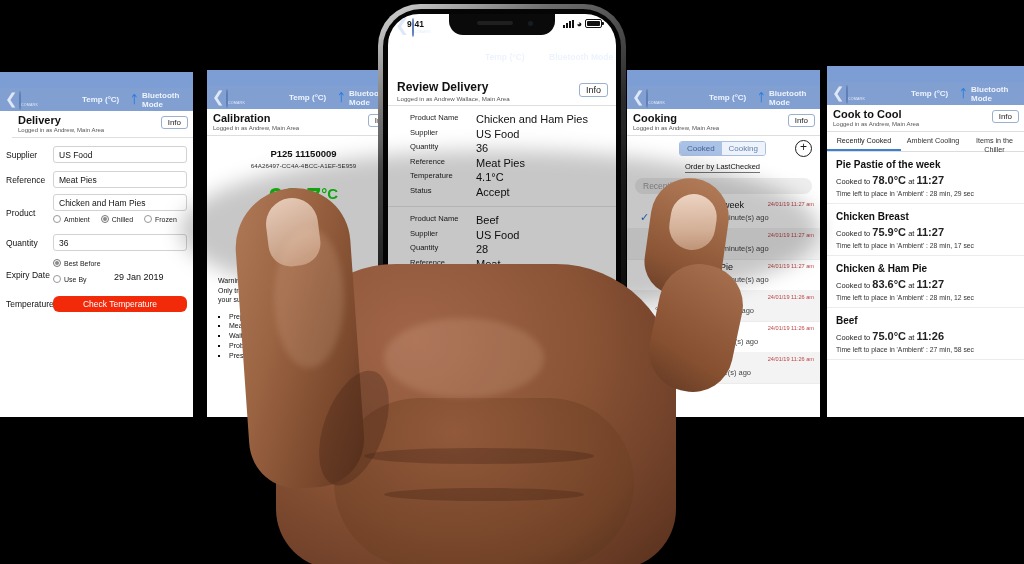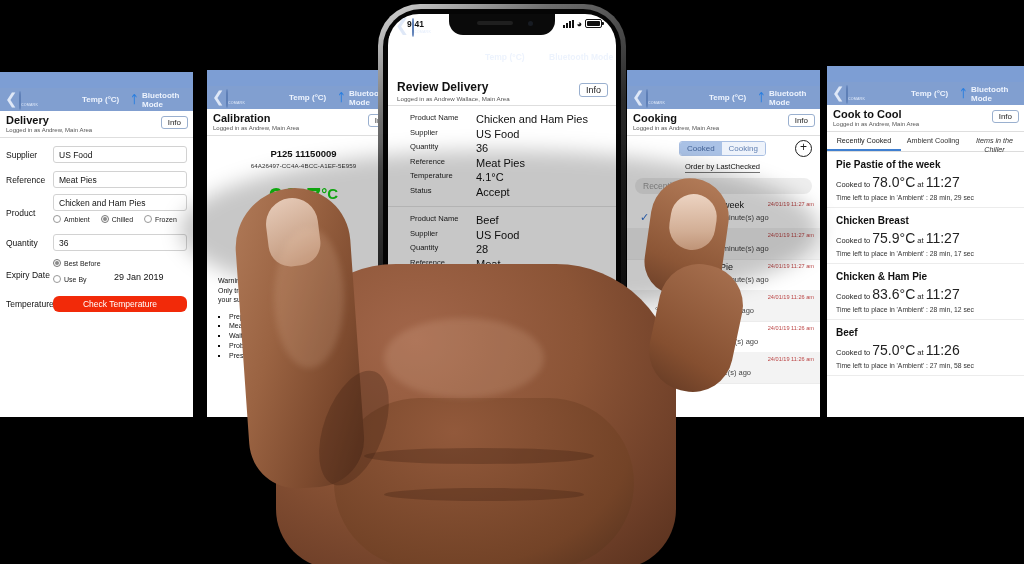--- a/index.html
+++ b/index.html
@@ -80,21 +80,21 @@
   .ckrow .tick{position:absolute;left:13px;top:14px;color:#2f6fd0;font-size:11px;font-weight:bold;}
 
   
   #p5{left:827px;top:66px;width:197px;height:351px;}
   .tabs{display:flex;border-bottom:1px solid #dcdcdc;height:19px;align-items:flex-start;}
   .tabs div{font-size:7.2px;color:#333;padding:4px 0 4px 0;text-align:center;}
   .tabs div.on{color:#1a1a1a;border-bottom:2px solid #3f7fd0;}
   .coolrow{padding:7px 0 6px 9px;border-bottom:1px solid #ececec;}
   .coolrow .nm{font-size:10px;font-weight:bold;color:#111;}
   .coolrow .ck{font-size:7.5px;color:#222;margin-top:4px;}
-  .coolrow .ck b{font-size:14px;font-weight:normal;}
+  .coolrow .ck b{font-size:11px;font-weight:bold;}
   .coolrow .tl{font-size:6.8px;color:#333;margin-top:4px;}
 
   
   .phone{position:absolute;left:378px;top:4px;width:248px;height:494px;}
   .phone .frameout{position:absolute;inset:0;border-radius:42px;background:linear-gradient(145deg,#d8d8d8,#6e6e6e 18%,#2a2a2a 40%,#111 70%,#585858);}
   .phone .framein{position:absolute;left:5px;top:5px;right:5px;bottom:5px;border-radius:38px;background:#050505;}
   .phone .screen{position:absolute;left:10px;top:10px;right:10px;bottom:10px;border-radius:31px;background:#fff;overflow:hidden;}
   .notch{position:absolute;left:50%;transform:translateX(-50%);top:0;width:106px;height:21px;background:#0a0a0a;border-radius:0 0 14px 14px;z-index:6;}
   .notch .spk{position:absolute;left:28px;top:7px;width:36px;height:4px;border-radius:3px;background:#1f1f1f;}
   .notch .cam{position:absolute;right:22px;top:7px;width:5px;height:5px;border-radius:50%;background:#171b22;}
@@ -150,21 +150,21 @@
     <div class="navbar">
       <span class="logoff">Log Off</span>
     </div>
     <div class="subbar">
       <span class="backchev">❮</span>
       <span class="comarklogo"><span class="disc"></span><span class="cm">COMARK</span></span>
       <span class="tempunit" style="left:82px;">Temp (°C)</span>
       <span class="bticon" style="left:131px;top:5px;">ᛏ</span>
       <span class="btlabel" style="left:142px;">Bluetooth Mode</span>
     </div>
-    <div class="titlebar" style="height:26px;">
+    <div class="titlebar" style="height:26px;margin-left:12px;">
       <span class="ttl">Delivery</span>
       <span class="sub">Logged in as Andrew, Main Area</span>
       <span class="infobtn">Info</span>
     </div>
 
     <div class="form">
       <div class="frow">
         <span class="flabel" style="top:8px;">Supplier</span>
         <span class="finput" style="top:4px;">US Food</span>
       </div>
@@ -307,21 +307,21 @@
       <span class="btlabel" style="left:144px;">Bluetooth Mode</span>
     </div>
     <div class="titlebar" style="height:26px;">
       <span class="ttl">Cook to Cool</span>
       <span class="sub">Logged in as Andrew, Main Area</span>
       <span class="infobtn">Info</span>
     </div>
     <div class="tabs">
       <div class="on" style="width:74px;">Recently Cooked</div>
       <div style="width:64px;">Ambient Cooling</div>
-      <div style="width:59px;font-style:italic;">Items in the Chiller</div>
+      <div style="width:59px;">Items in the Chiller</div>
     </div>
     <div>
       <div class="coolrow">
         <div class="nm">Pie Pastie of the week</div>
         <div class="ck"><span>Cooked to </span><b>78.0°C</b><span> at </span><b>11:27</b></div>
         <div class="tl">Time left to place in 'Ambient' : 28 min, 29 sec</div>
       </div>
       <div class="coolrow">
         <div class="nm">Chicken Breast</div>
         <div class="ck"><span>Cooked to </span><b>75.9°C</b><span> at </span><b>11:27</b></div>

